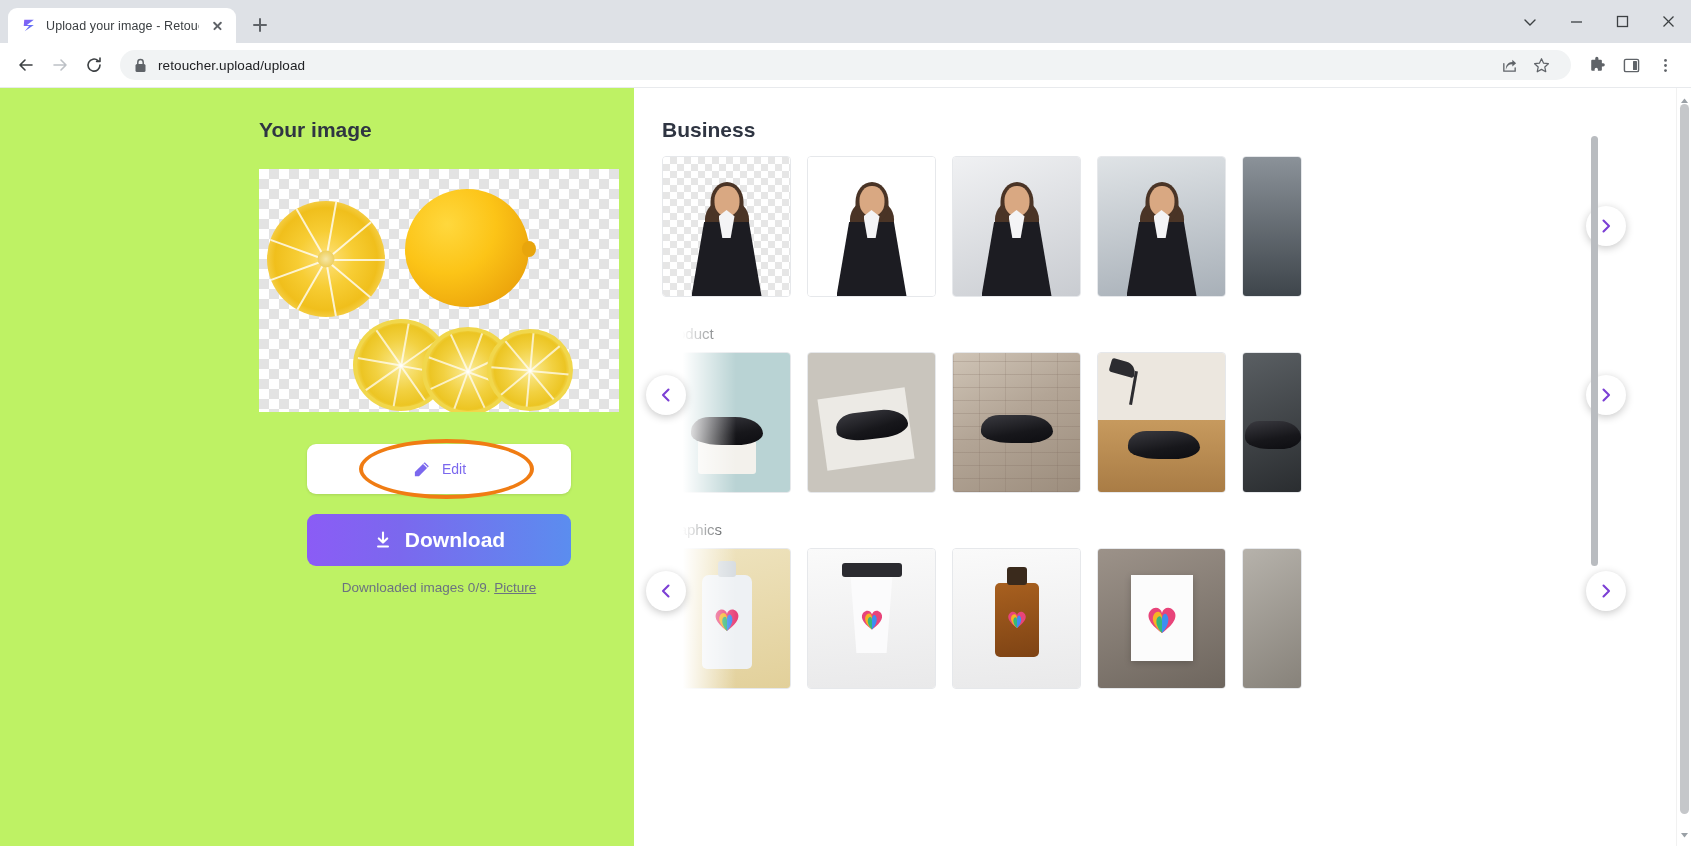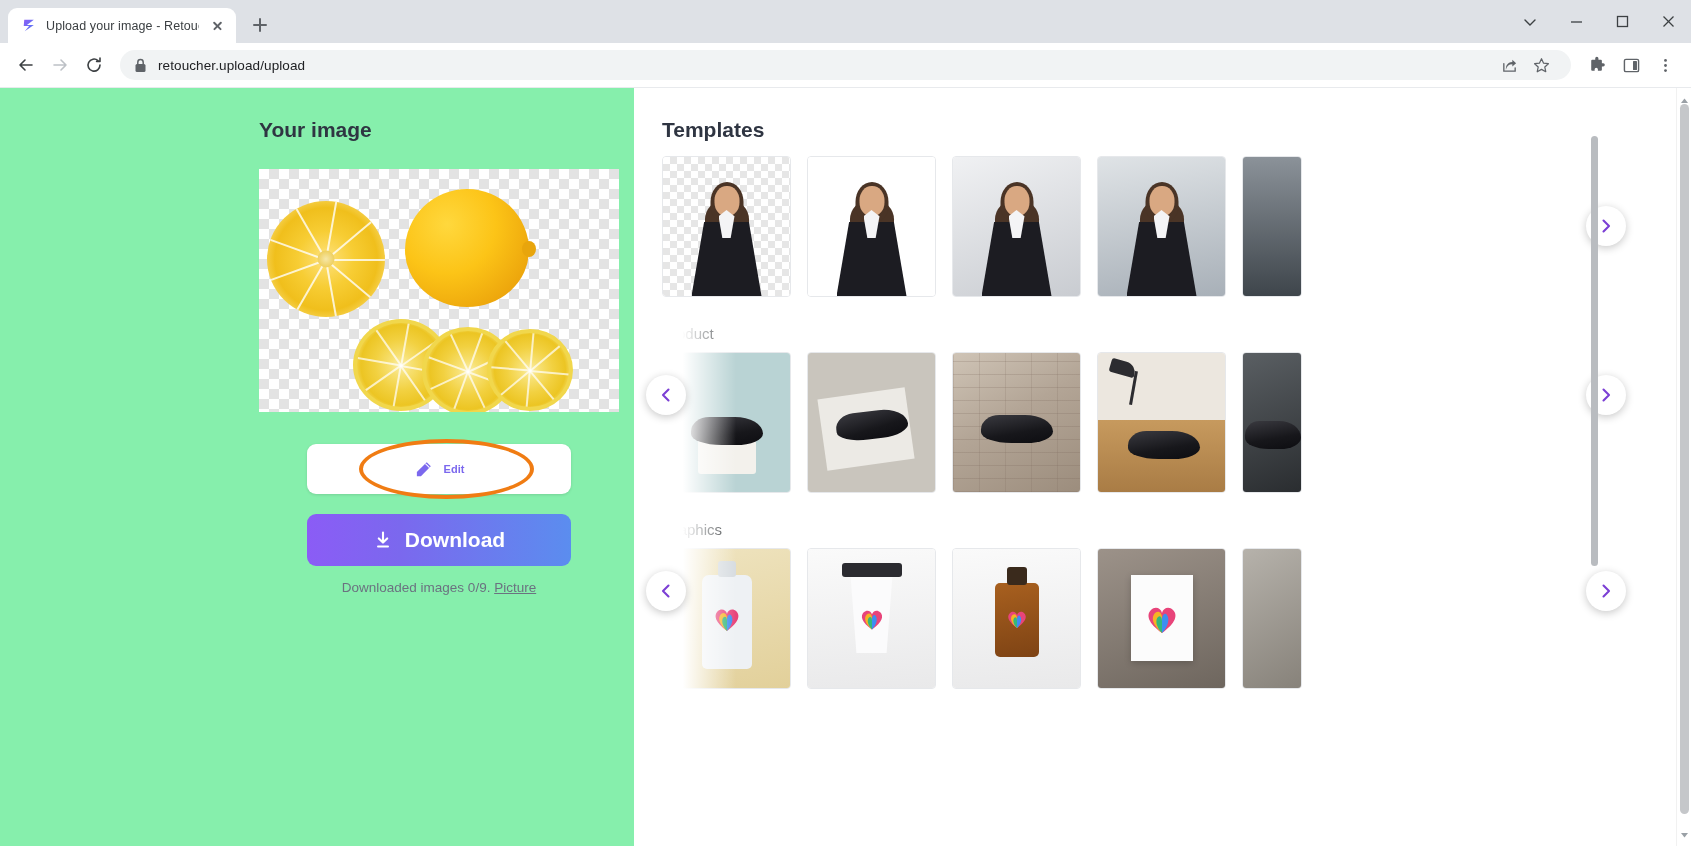--- a/index.html
+++ b/index.html
@@ -93,21 +93,21 @@
   .upload-btn {
     margin-left: 26px; background:#7b68ee; color:#fff;
     font-size: 14.5px; font-weight: 700; padding: 14px 27px;
     border-radius: 9px; white-space: nowrap;
   }
 
   .content { flex: 1; display: flex; overflow: hidden; }
 
   
   .left-panel {
-    width: 634px; background: #86efac; flex: none;
+    width: 634px; background: #bef264; flex: none;
     padding: 30px 0 0 0; overflow: hidden;
   }
   .panel-title {
     font-size: 21px; font-weight: 700; color: #2f3542;
     margin: 0 0 27px 259px;
   }
   .image-box {
     width: 360px; height: 243px; margin-left: 259px;
     background-image:
       linear-gradient(45deg,#e3e3e3 25%,transparent 25%,transparent 75%,#e3e3e3 75%),
@@ -152,21 +152,21 @@
   .slice1 { width:96px; height:92px; left:94px; top:150px; }
   .slice2 { width:92px; height:88px; left:163px; top:158px; }
   .slice3 { width:86px; height:82px; left:228px; top:160px; }
 
   .edit-wrap { position: relative; width: 264px; margin: 32px 0 0 307px; }
   .edit-btn {
     width: 264px; height: 50px; background: #fff; border-radius: 9px;
     display:flex; align-items:center; justify-content:center; gap: 11px;
     box-shadow: 0 1px 3px rgba(0,0,0,.12);
   }
-  .edit-label { font-size: 11px; font-weight: 700; color: #7b68ee; }
+  .edit-label { font-size: 14px; font-weight: 400; color: #7b68ee; }
   .highlight-ellipse {
     position:absolute; left: 52px; top: -5px; width: 175px; height: 60px;
     border: 4px solid #f07c13; border-radius: 50%; pointer-events:none;
   }
 
   .download-btn {
     width: 264px; height: 52px; margin: 20px 0 0 307px;
     background: linear-gradient(90deg,#8b5cf6 0%, #7b68ee 35%, #5b8def 100%);
     border-radius: 9px; display:flex; align-items:center; justify-content:center;
     gap: 12px;
@@ -491,21 +491,21 @@
           </div>
 
           <div class="downloaded-note">
             <span>Downloaded images 0/9.</span>
             <a>Picture</a>
           </div>
 
         </div>
 
         <div class="right-panel">
-          <div class="templates-title">Templates</div>
+          <div class="templates-title">Business</div>
 
           <div class="tpl-scroll">
 
             <div class="cat">
               <div class="tiles">
                 <div class="tile">
                   <div class="checker-bg"></div>
                   <div class="person">
                       <div class="p-hair2"></div>
                       <div class="p-hair"></div>

